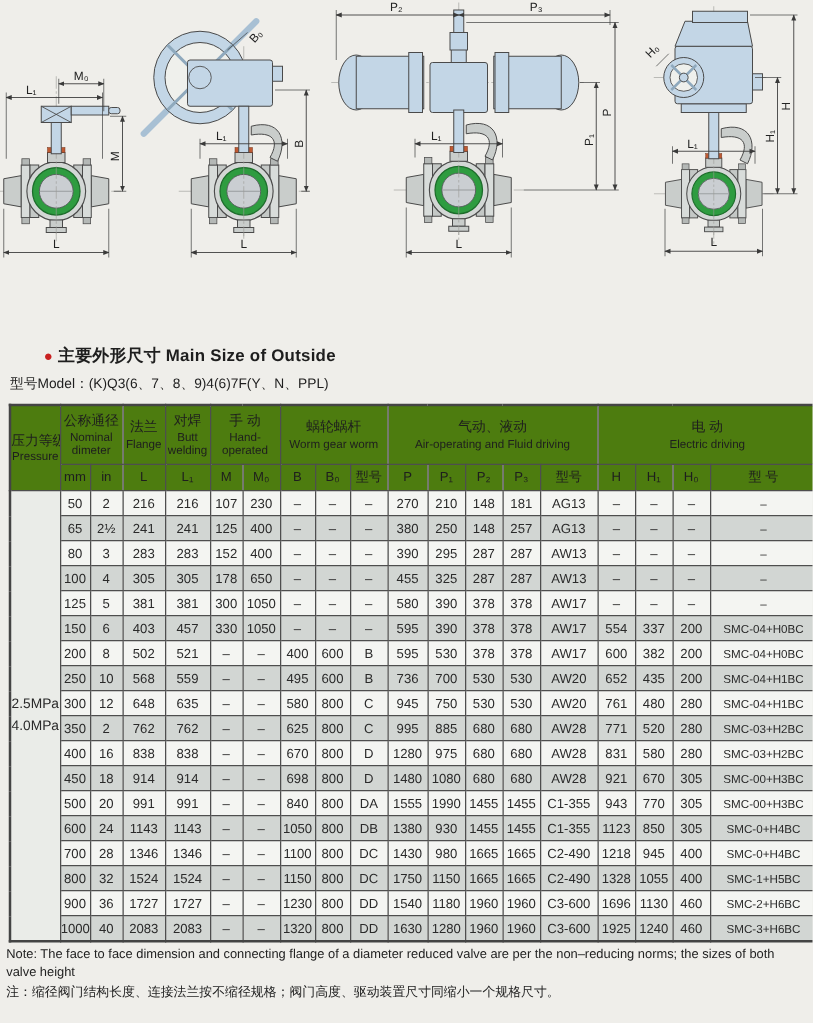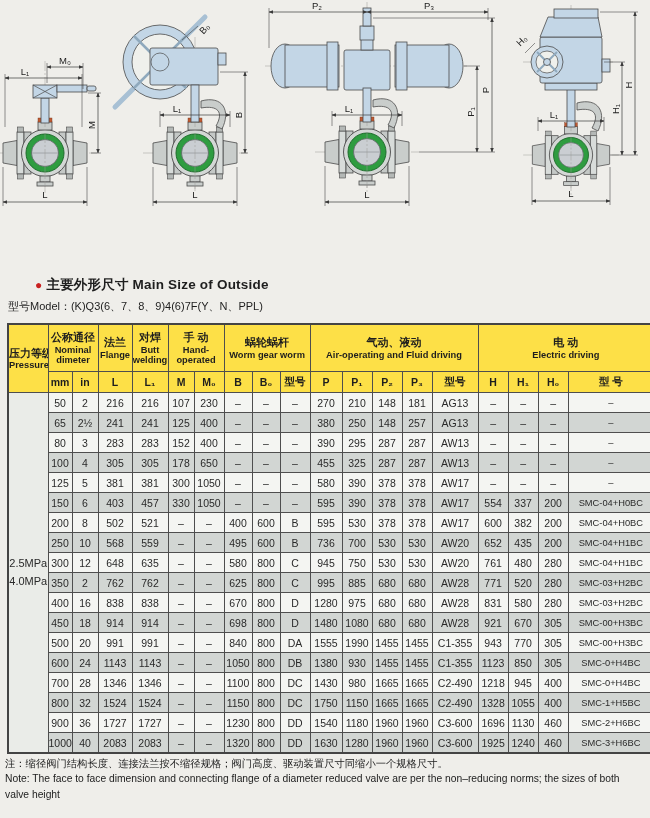--- a/index.html
+++ b/index.html
@@ -37,21 +37,21 @@
   .dim-table {
     position:absolute; top:323px; left:7px; width:636px;
     border-collapse:collapse; table-layout:fixed;
     font-size:10.5px;
   }
   .dim-table th, .dim-table td {
     border:1px solid #4e4e4e; text-align:center; vertical-align:middle;
     padding:0; overflow:hidden; white-space:nowrap;
   }
   .dim-table { border:2px solid #444; }
-  thead th { background:#fde047; font-weight:bold; }
+  thead th { background:#4d7c0f; font-weight:normal; }
   tr.h1 th { height:46px; }
   tr.h2 th { height:20px; font-size:10.5px; }
   .zh { font-size:11px; line-height:1.25; }
   .en { font-size:9.3px; line-height:1.1; white-space:normal; }
   tbody td { height:19px; background:#f4f5f2; color:#2a2a2a; }
   tbody tr.shade td { background:#d2d6d3; }
   tbody td.pressure-cell { background:#eaece8; font-size:11px; line-height:1.6;text-align:center; }
   tbody td:last-child { font-size:9.3px; }
   
   .notes { position:absolute; top:756px; left:5px; right:5px; font-size:10.3px; line-height:1.5; color:#222; }
@@ -681,15 +681,15 @@
         <td>C3-600</td>
         <td>1925</td>
         <td>1240</td>
         <td>460</td>
         <td>SMC-3+H6BC</td>
       </tr>
     </tbody>
 </table>
 
 <div class="notes">
+  <div>Note: The face to face dimension and connecting flange of a diameter reduced valve are per the non–reducing norms; the sizes of both valve height</div>
   <div>注：缩径阀门结构长度、连接法兰按不缩径规格；阀门高度、驱动装置尺寸同缩小一个规格尺寸。</div>
-  <div>Note: The face to face dimension and connecting flange of a diameter reduced valve are per the non–reducing norms; the sizes of both valve height</div>
 </div>
 
 </body></html>

